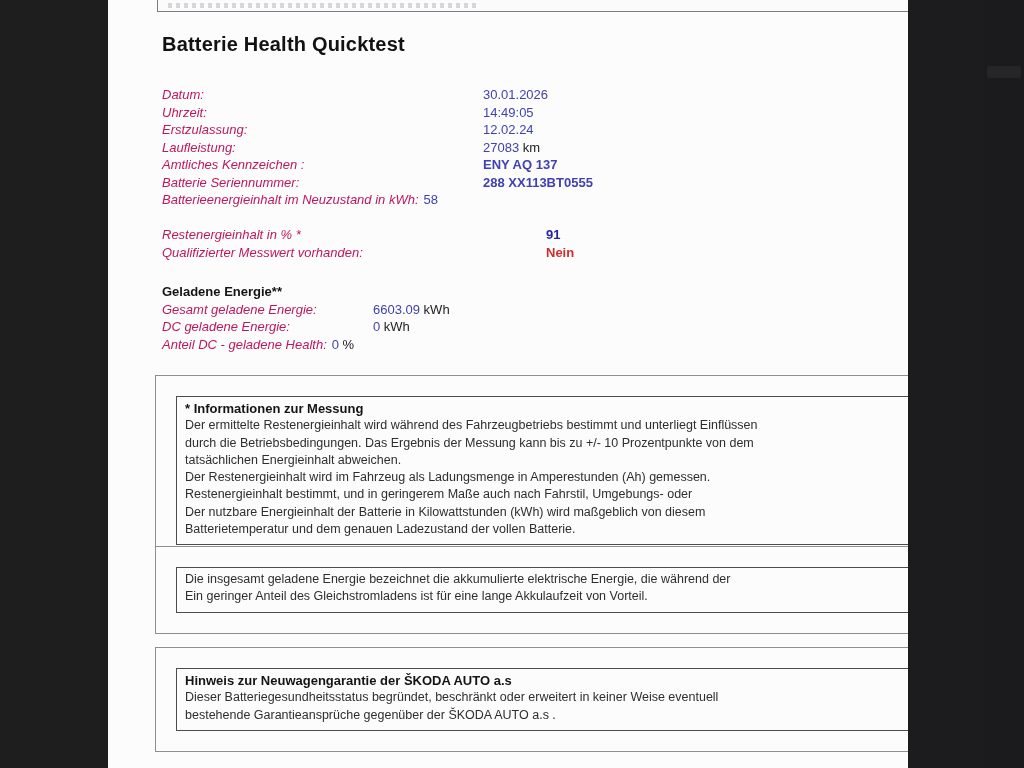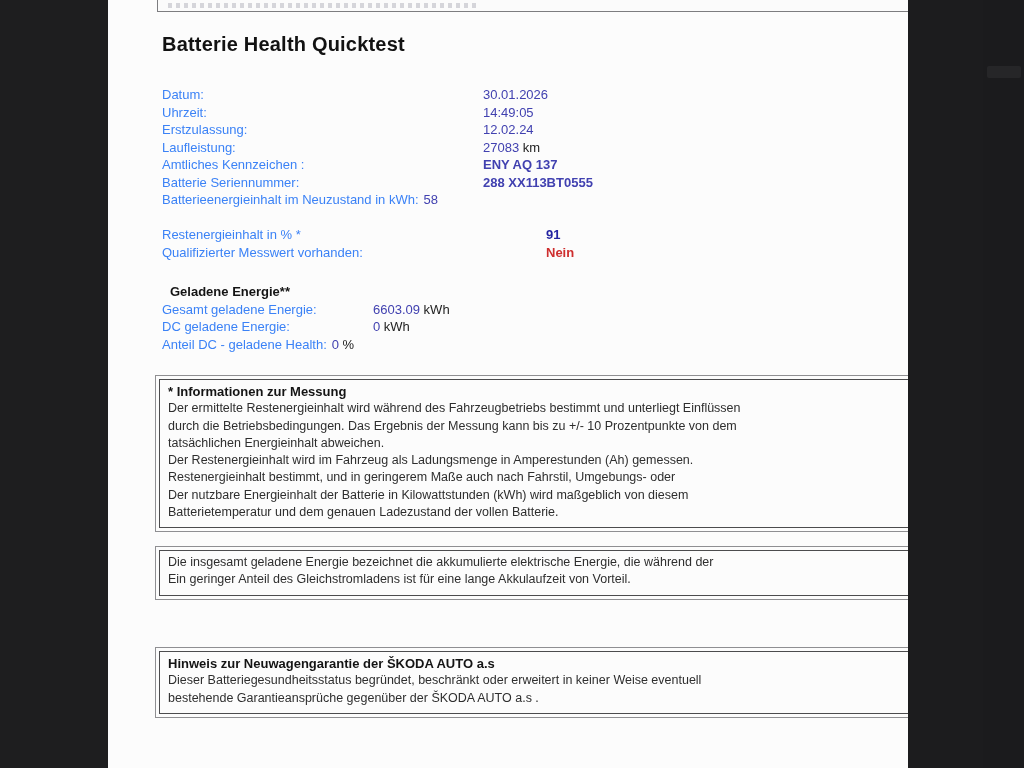--- a/index.html
+++ b/index.html
@@ -33,35 +33,35 @@
   }
   .doc-title {
     position:absolute; left:54px; top:33px;
     font-size:20px; font-weight:bold; color:#121212; letter-spacing:0.2px;
   }
   .block { position:absolute; left:54px; font-size:13px; line-height:17.5px; }
   .block-vehicle { top:86px; }
   .block-results { top:226px; }
   .block-charged { top:283px; }
   .row { white-space:nowrap; }
-  .lbl { display:inline-block; color:#3b82f6; }
+  .lbl { display:inline-block; color:#be185d;font-style:italic; }
   .block-vehicle .lbl { width:321px; }
   .block-results .lbl { width:384px; }
   .block-charged .lbl { width:211px; }
   .row.inline .lbl { width:auto; padding-right:5px; }
   .val { color:#4141b0;margin-top:24px; }
   .val-bold { font-weight:bold; }
   .unit { color:#222; }
   .val-strong-blue { color:#2323a2; font-weight:bold; }
   .val-red { color:#ce2e2e; font-weight:bold; }
-  .charged-header { font-weight:bold; color:#141414;margin-left:8px; }
+  .charged-header { font-weight:bold; color:#141414; }
   
   .info-box {
     position:absolute; left:47px; width:778px;
-    border:1px solid #8f8f92; background:#fcfcfc; padding:3px;
+    border:1px solid #8f8f92; background:#fcfcfc; padding:20px;
   }
   .info-box-inner {
     border:1px solid #4c4c4e; padding:3px 8px 6px 8px;
     font-size:12.5px; line-height:17.3px; color:#2e2e2e;
   }
   .info-box-title { font-weight:bold; color:#141414; font-size:13px; }
   .box-1 { top:375px; }
   .box-2 { top:546px; }
   .box-3 { top:647px; }
 </style>

